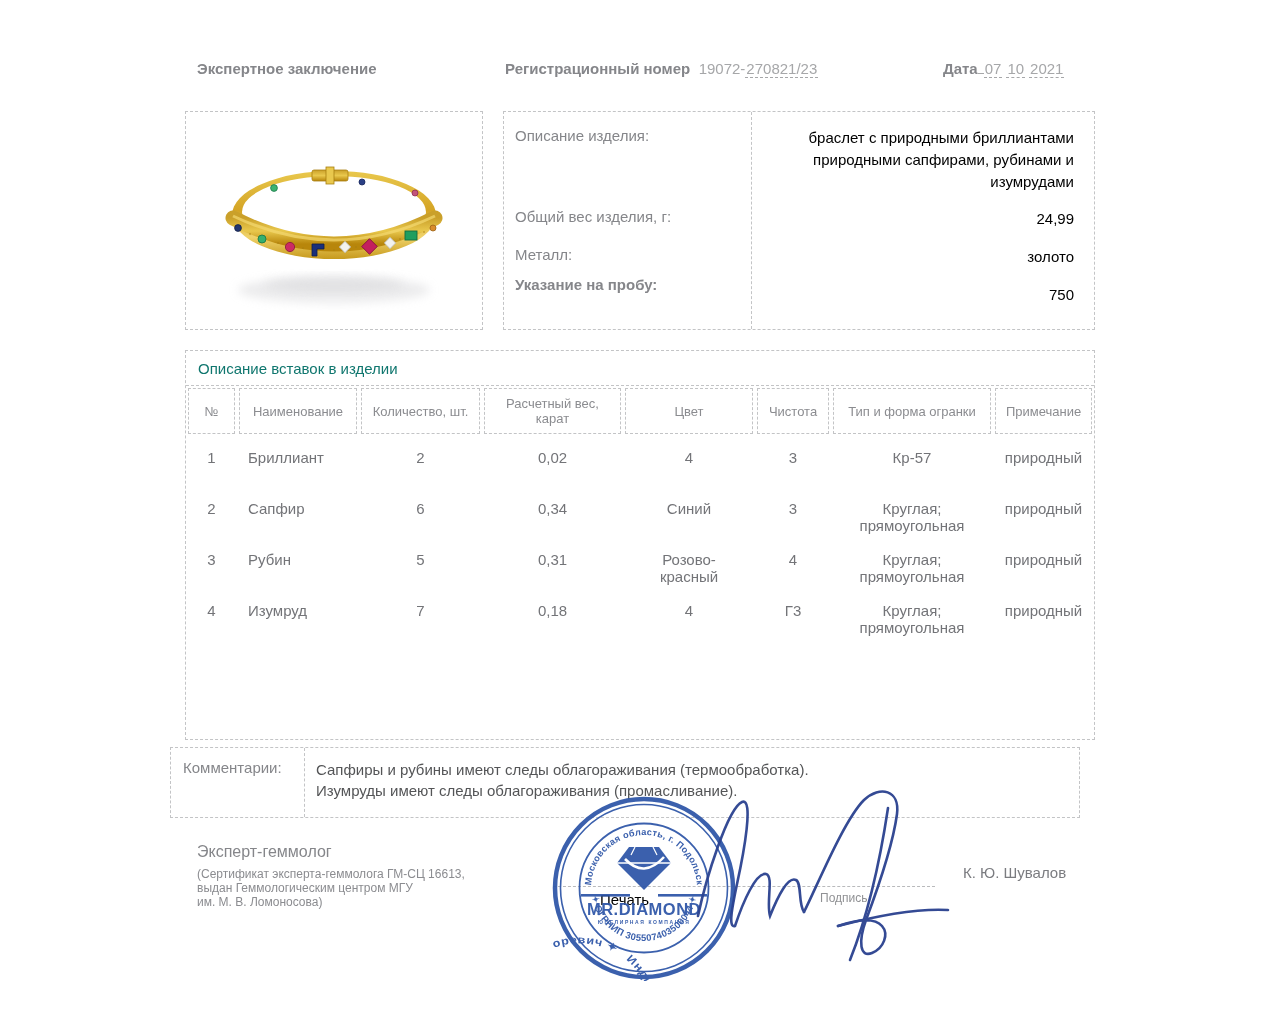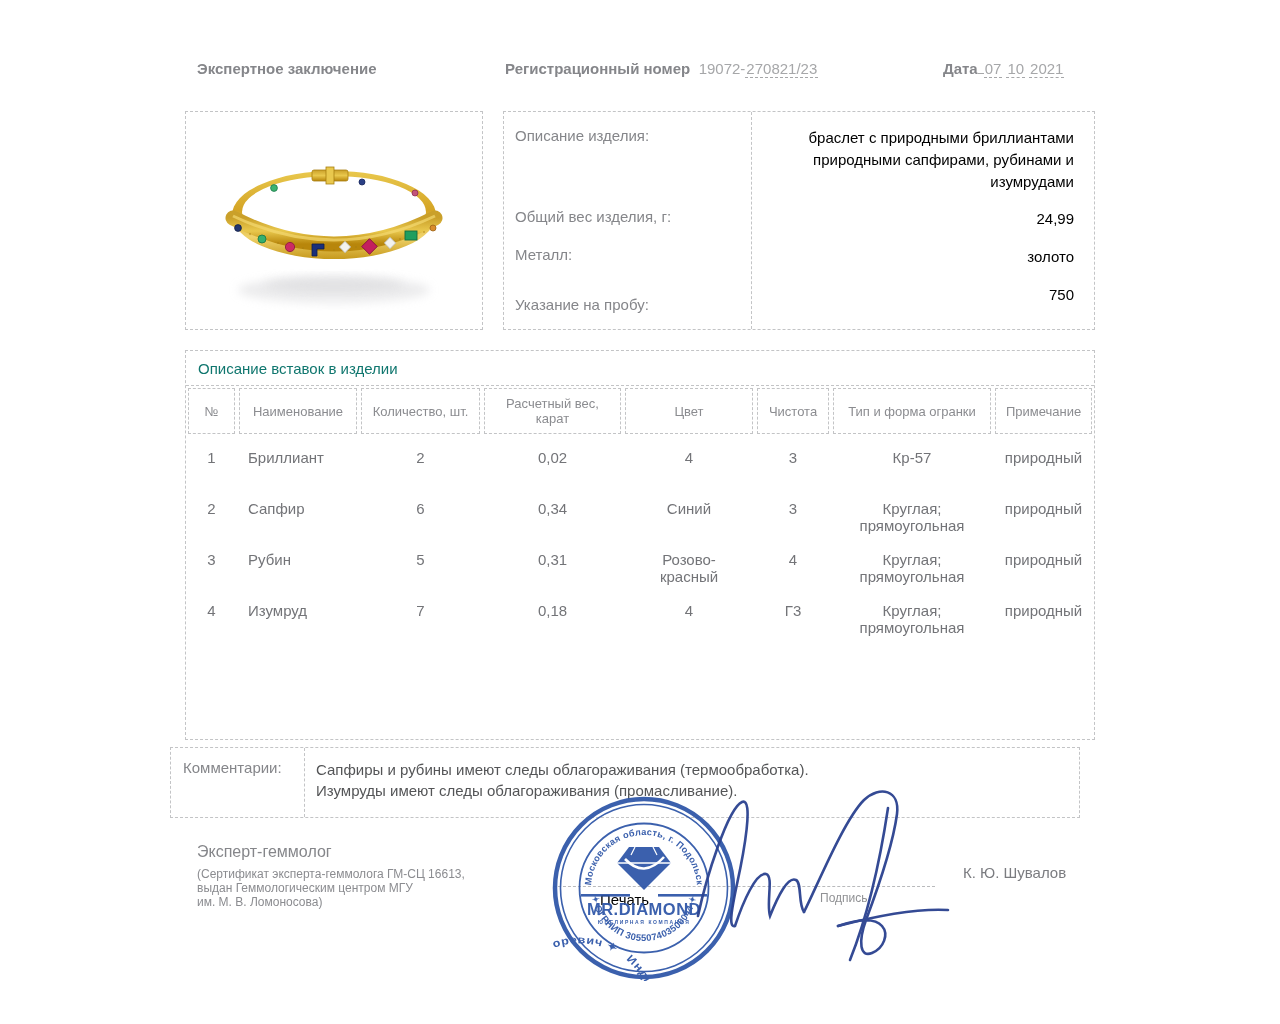--- a/index.html
+++ b/index.html
@@ -137,21 +137,21 @@
   </div>
 
   <div class="abs dashed-box desc-box">
     <div class="desc-divider"></div>
     <div class="desc-label lbl" style="top:15px;">Описание изделия:</div>
     <div class="desc-value val" style="top:15px;">браслет с природными бриллиантами природными сапфирами, рубинами и изумрудами</div>
     <div class="desc-label lbl" style="top:96px;">Общий вес изделия, г:</div>
     <div class="desc-value val" style="top:96px;">24,99</div>
     <div class="desc-label lbl" style="top:134px;">Металл:</div>
     <div class="desc-value val" style="top:134px;">золото</div>
-    <div class="desc-label lbl" style="top:184px;">Указание на пробу:</div>
+    <div class="desc-label lbl" style="top:164px;font-weight:bold;">Указание на пробу:</div>
     <div class="desc-value val" style="top:172px;">750</div>
   </div>
 
   <div class="abs dashed-box table-box">
     <div class="section-title">Описание вставок в изделии</div>
     <div class="thead" id="thead-row">
         <div class="th">№</div>
         <div class="th">Наименование</div>
         <div class="th">Количество, шт.</div>
         <div class="th">Расчетный вес, карат</div>

